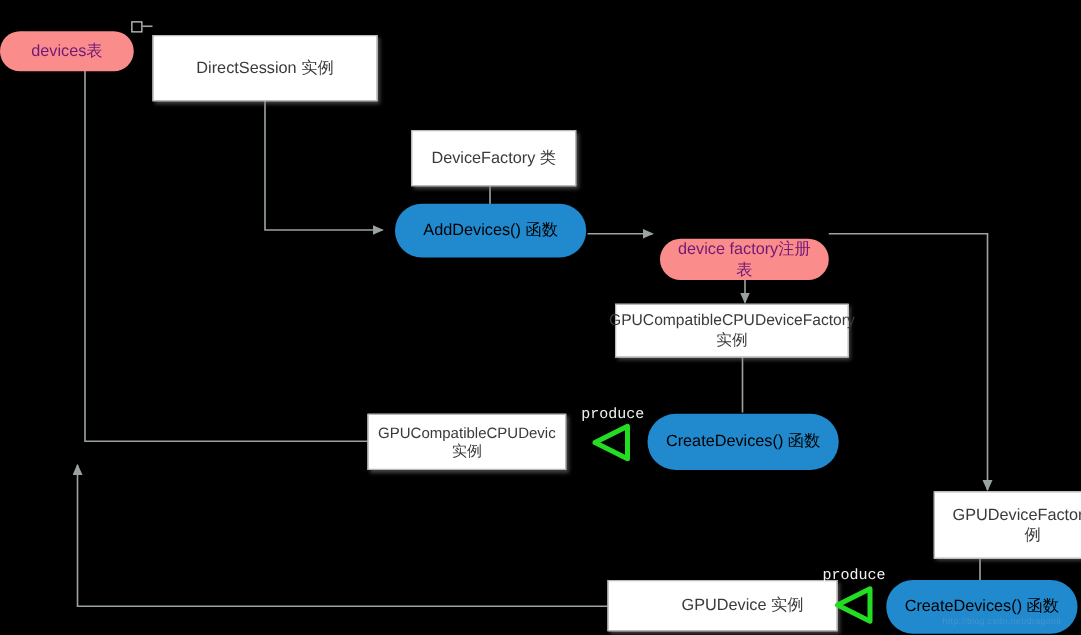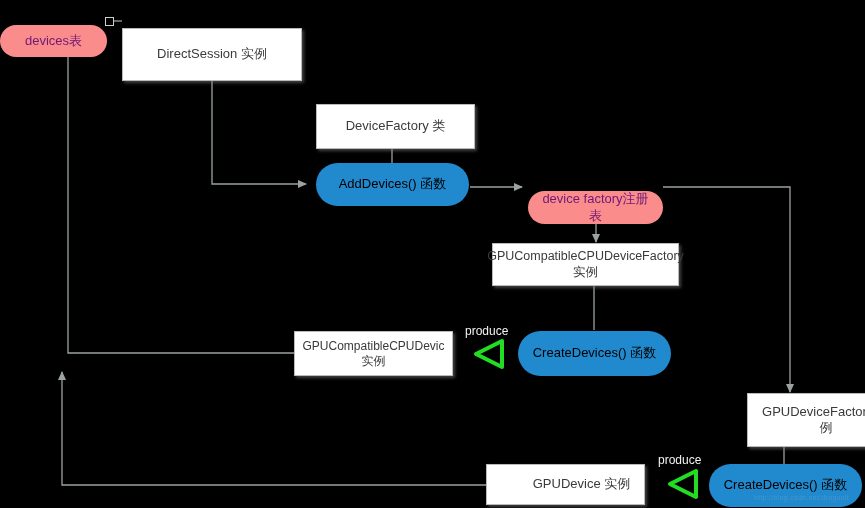--- a/index.html
+++ b/index.html
@@ -59,20 +59,21 @@
   .pill.red {
     background: #fa8c8c;
     color: #701a75;
     margin-top: 20px;
   }
   .edge-label {
     position: absolute;
     font-size: 12px;
     color: #f2f2f2;
     white-space: nowrap;
+    font-family: Liberation Mono, monospace;
   }
   .produce-tri {
     position: absolute;
     width: 0;
     height: 0;
   }
   .watermark {
     position: absolute;
     font-size: 7px;
     color: #4f9ad0;
@@ -125,21 +126,21 @@
   <div class="agg-square" style="left:105px; top:17px;"></div>
 
   <div class="node pill red" style="left:0px; top:5px; width:107px; height:32px;">
     <span>devices表</span>
   </div>
 
   <div class="node rect" style="left:122px; top:0px; width:180px; height:53px;margin-top:28px;">
     <span>DirectSession 实例</span>
   </div>
 
-  <div class="node rect" style="left:316px; top:104px; width:159px; height:45px;align-items:center;">
+  <div class="node rect" style="left:329px; top:104px; width:132px; height:45px;align-items:center;">
     <span>DeviceFactory 类</span>
   </div>
 
   <div class="node pill blue" style="left:316px; top:163px; width:153px; height:43px;">
     <span>AddDevices() 函数</span>
   </div>
 
   <div class="node pill red" style="left:528px; top:171px; width:135px; height:33px;align-items:center;">
     <span>device factory注册表</span>
   </div>
@@ -153,21 +154,21 @@
   </div>
 
   <div class="node pill blue" style="left:518px; top:331px; width:153px; height:45px;">
     <span>CreateDevices() 函数</span>
   </div>
 
   <div class="node rect" style="left:747px; top:393px; width:158px; height:54px;">
     <span>GPUDeviceFactory 实例</span>
   </div>
 
-  <div class="node rect" style="left:486px; top:464px; width:159px; height:41px;padding-left:40px;">
+  <div class="node rect" style="left:486px; top:464px; width:184px; height:41px;padding-left:40px;">
     <span>GPUDevice 实例</span>
   </div>
 
   <div class="node pill blue" style="left:709px; top:464px; width:153px; height:43px;">
     <span>CreateDevices() 函数</span>
   </div>
 
   <div class="edge-label" style="left:465px; top:324px;">produce</div>
 
   <svg class="produce-tri" style="left:471px; top:337px; width:34px; height:34px;" viewBox="0 0 34 34">

